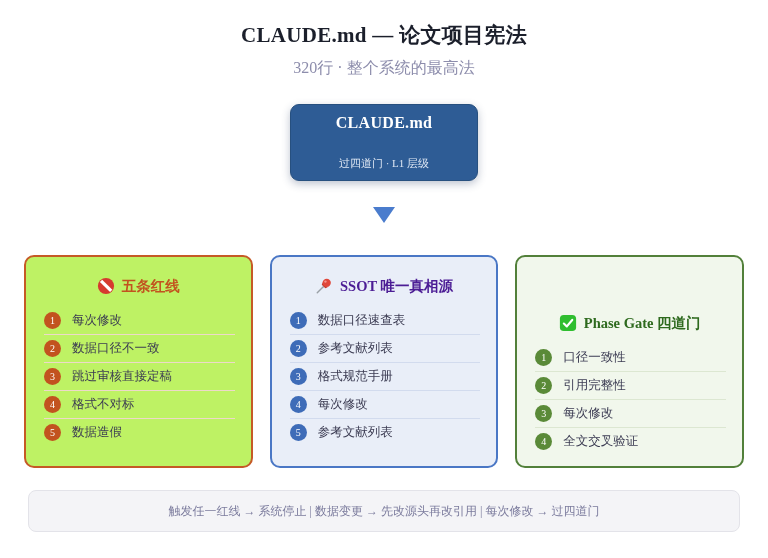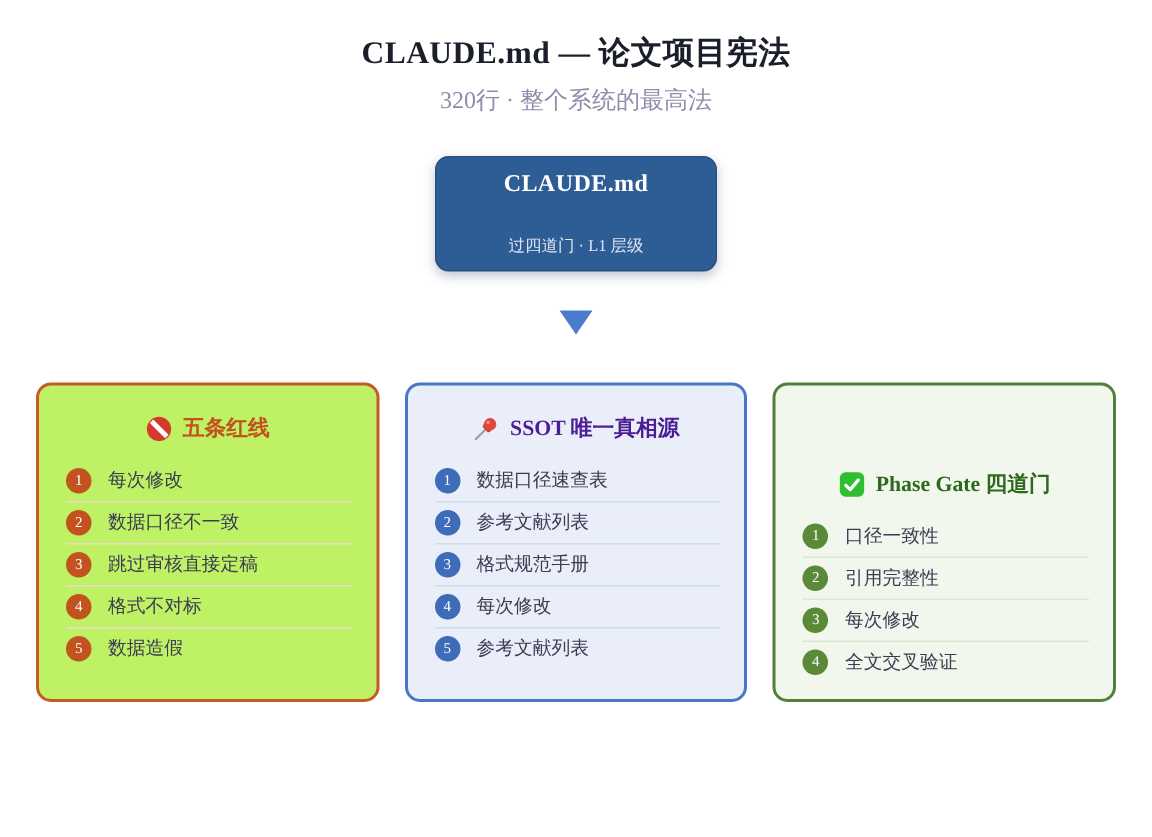--- a/index.html
+++ b/index.html
@@ -175,14 +175,17 @@
         </li>
         <li class="item">
           <span class="badge badge-green">4</span>
           <span class="item-label">全文交叉验证</span>
         </li>
       </ul>
     </section>
 
   </div>
 
+  <div class="footer">
+    <span>触发任一红线 → 系统停止 | 数据变更 → 先改源头再改引用 | 每次修改 → 过四道门</span>
+  </div>
 
 </div>
 
 </body></html>

